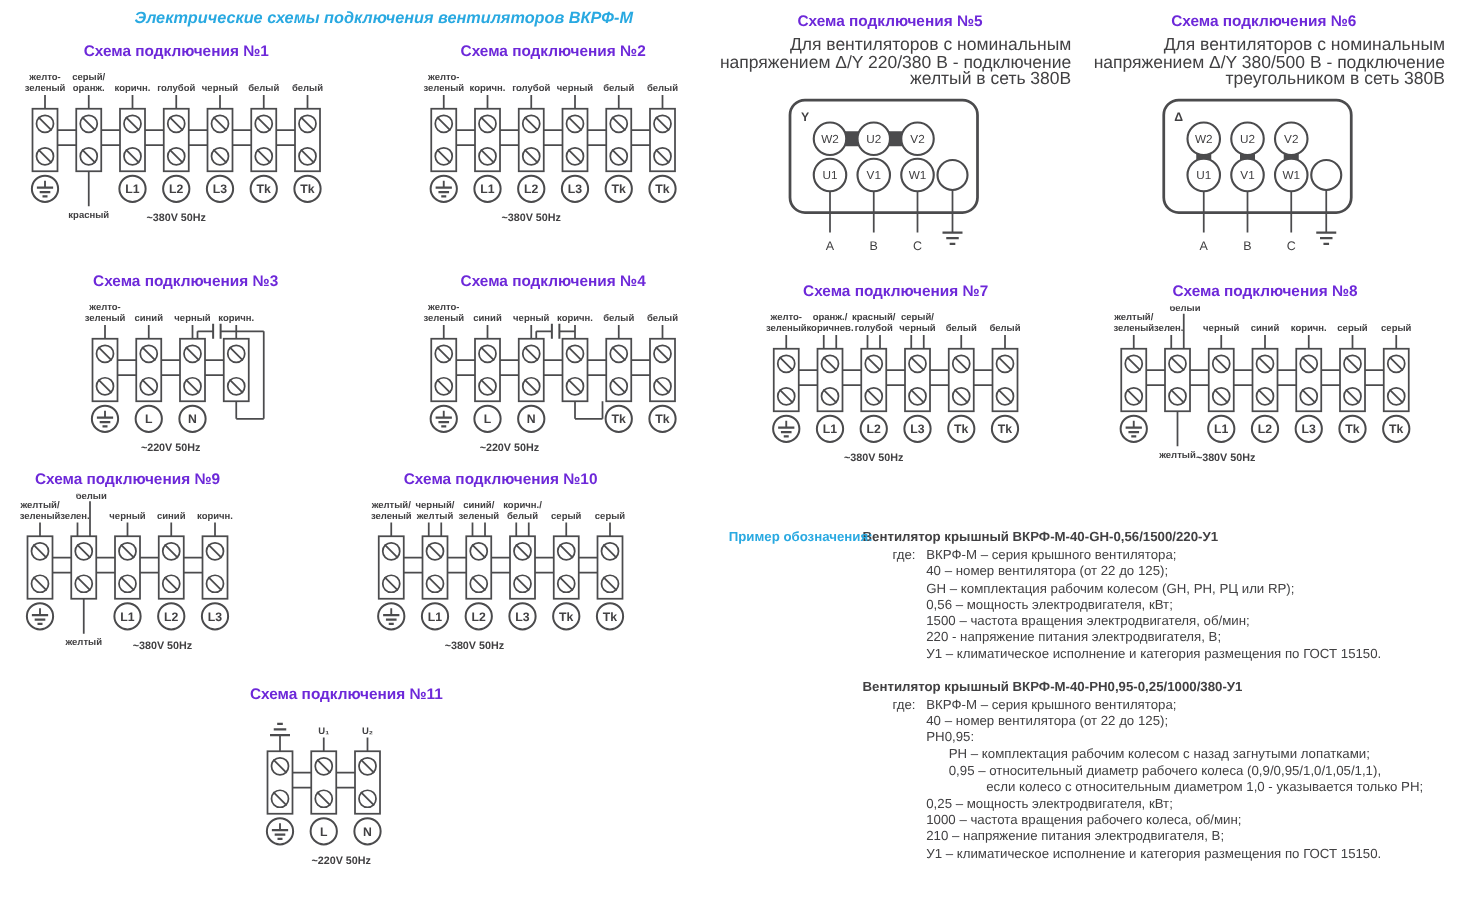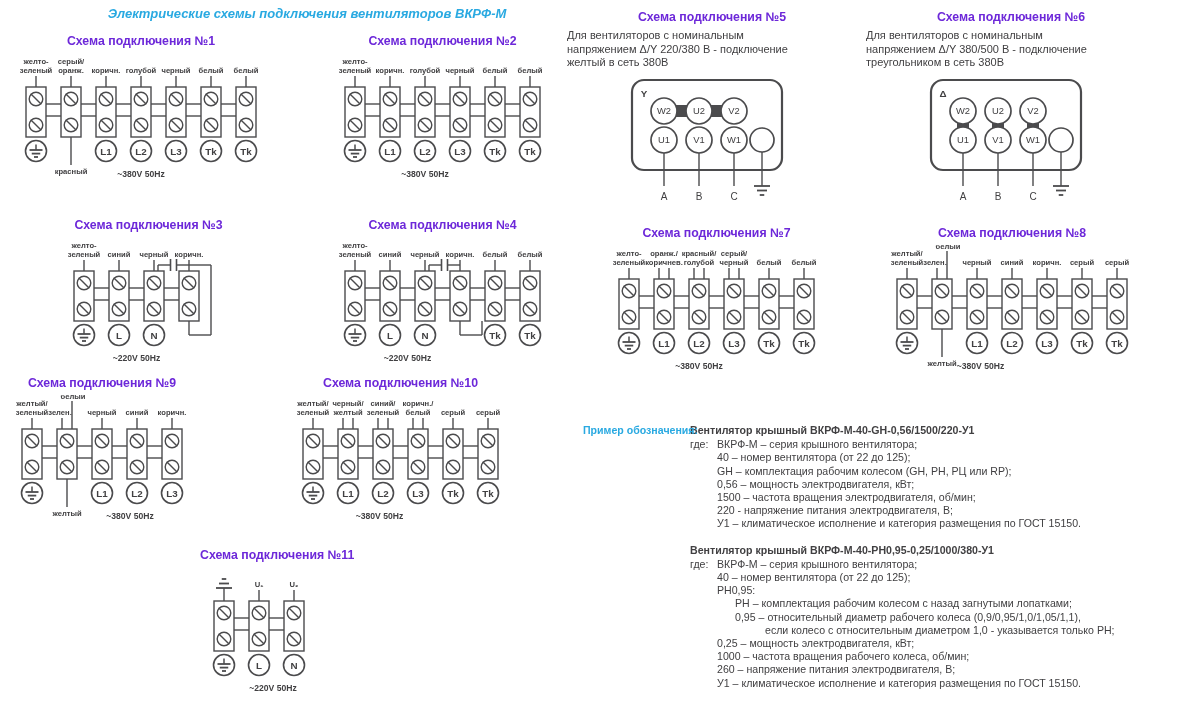--- a/index.html
+++ b/index.html
@@ -11,40 +11,40 @@
     position:absolute;left:0;top:6px;width:614px;text-align:center;
     font-size:13px;font-weight:bold;color:#29a9e1;margin:0;white-space:nowrap;font-style:italic;
   }
   .scheme{position:absolute;}
   .scheme-title{
     margin:0 0 5px 0;font-size:12.3px;font-weight:bold;color:#6d28d9;
     text-align:center;white-space:nowrap;
   }
   .diagram{text-align:center;}
   .diagram svg{display:block;margin:0 auto;}
-  .motor-desc{font-size:11px;line-height:13.5px;text-align:left;color:#414042;margin:2px 0 8px 0;}
+  .motor-desc{font-size:14px;line-height:13.5px;text-align:right;color:#414042;margin:2px 0 8px 0;}
   
   .s1{left:12px;top:34px;width:258px;}
   .s2{left:331px;top:34px;width:223px;}
   .s3{left:60px;top:218px;width:177px;}
   .s4{left:331px;top:218px;width:223px;}
   .s5{left:567px;top:10px;width:290px;}
   .s6{left:866px;top:10px;width:290px;}
   .s7{left:605px;top:226px;width:223px;}
   .s8{left:883px;top:226px;width:258px;}
   .s9{left:8px;top:376px;width:188px;}
   .s10{left:289px;top:376px;width:223px;}
   .s11{left:200px;top:548px;width:118px;}
   
   .examples{position:absolute;left:583px;top:424px;width:601px;font-size:10.6px;color:#414042;}
   .ex-label{position:absolute;left:0;top:0;font-weight:bold;color:#29a9e1;white-space:nowrap;}
   .ex-bodies{margin-left:107px;}
   .ex-item + .ex-item{margin-top:13px;}
   .ex-title{font-weight:bold;line-height:13.2px;margin-bottom:1px;}
-  .ex-line{display:flex;line-height:13.2px;}
+  .ex-line{display:flex;line-height:13.2px;margin-left:24px;}
   .ex-lead{width:25px;flex:none;}
   .ind-0{padding-left:2px;}
   .ind-1{padding-left:20px;}
   .ind-2{padding-left:50px;}
 </style>
 </head>
 <body>
 
 <h1 class="main-title">Электрические схемы подключения вентиляторов ВКРФ-М</h1>
 
@@ -1090,21 +1090,21 @@
         <div class="ex-line">
           <span class="ex-lead"></span>
           <span class="ind-0">0,25 – мощность электродвигателя, кВт;</span>
         </div>
         <div class="ex-line">
           <span class="ex-lead"></span>
           <span class="ind-0">1000 – частота вращения рабочего колеса, об/мин;</span>
         </div>
         <div class="ex-line">
           <span class="ex-lead"></span>
-          <span class="ind-0">260 – напряжение питания электродвигателя, В;</span>
+          <span class="ind-0">210 – напряжение питания электродвигателя, В;</span>
         </div>
         <div class="ex-line">
           <span class="ex-lead"></span>
           <span class="ind-0">У1 – климатическое исполнение и категория размещения по ГОСТ 15150.</span>
         </div>
       </div>
     </div>
 </section>
 
 </body></html>

